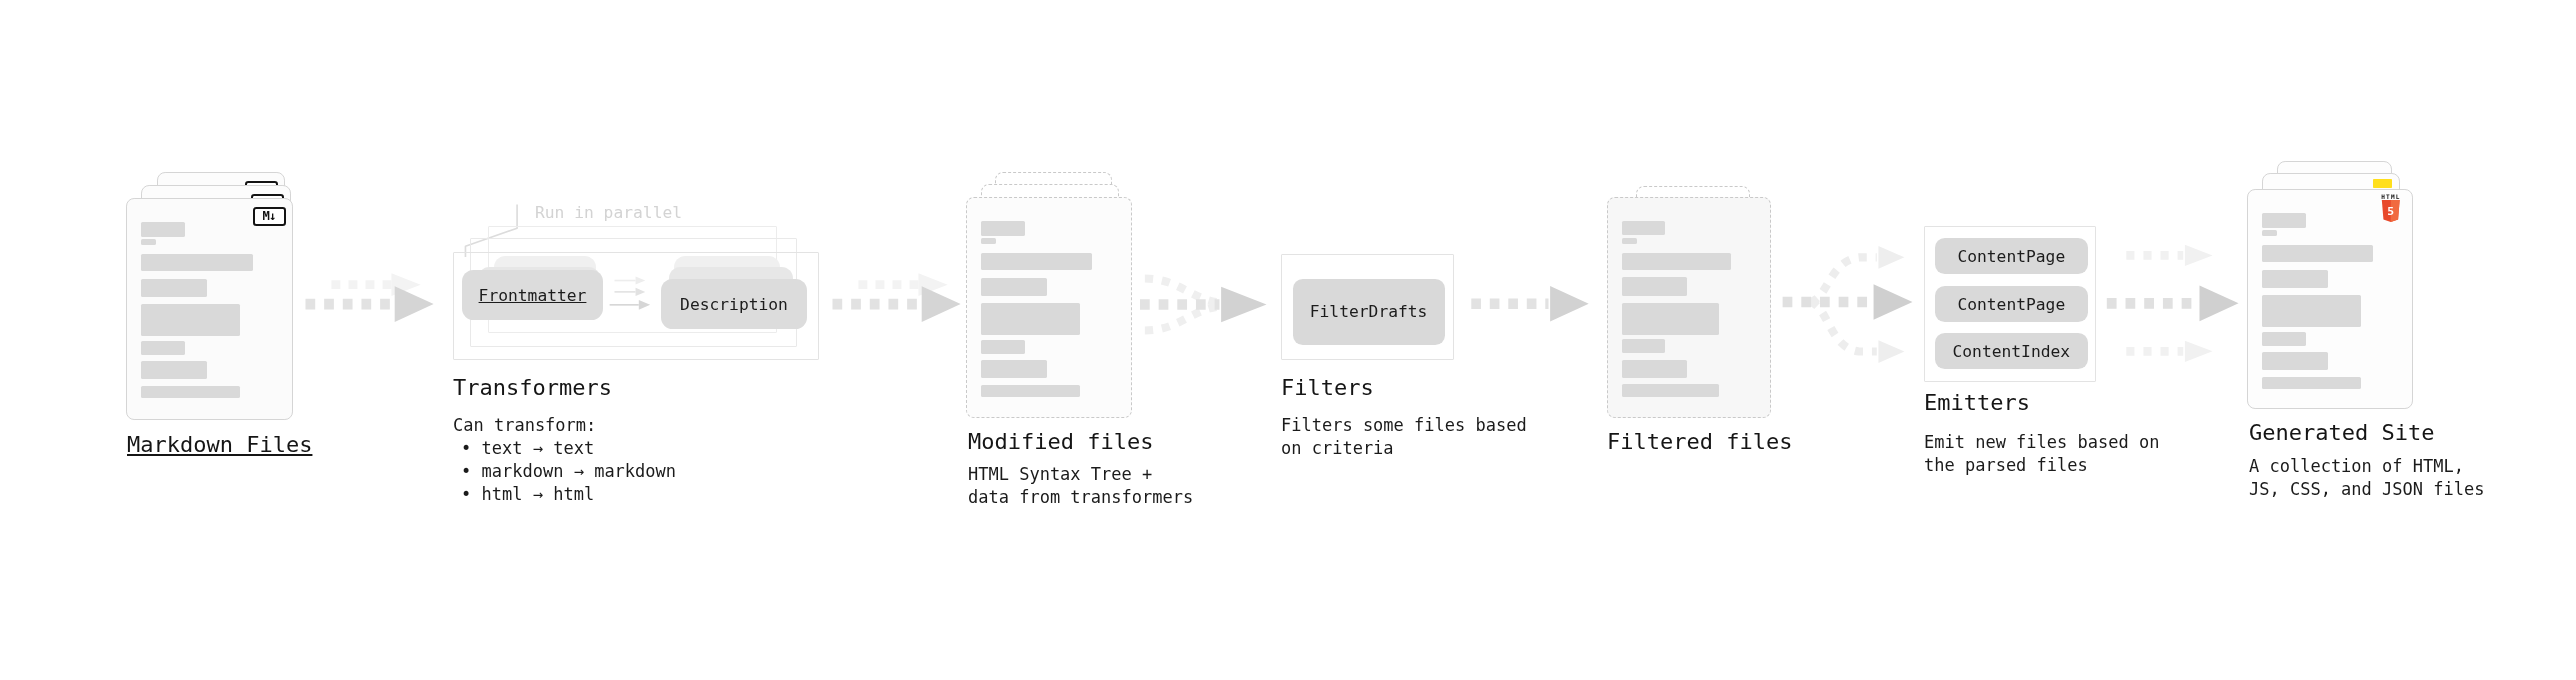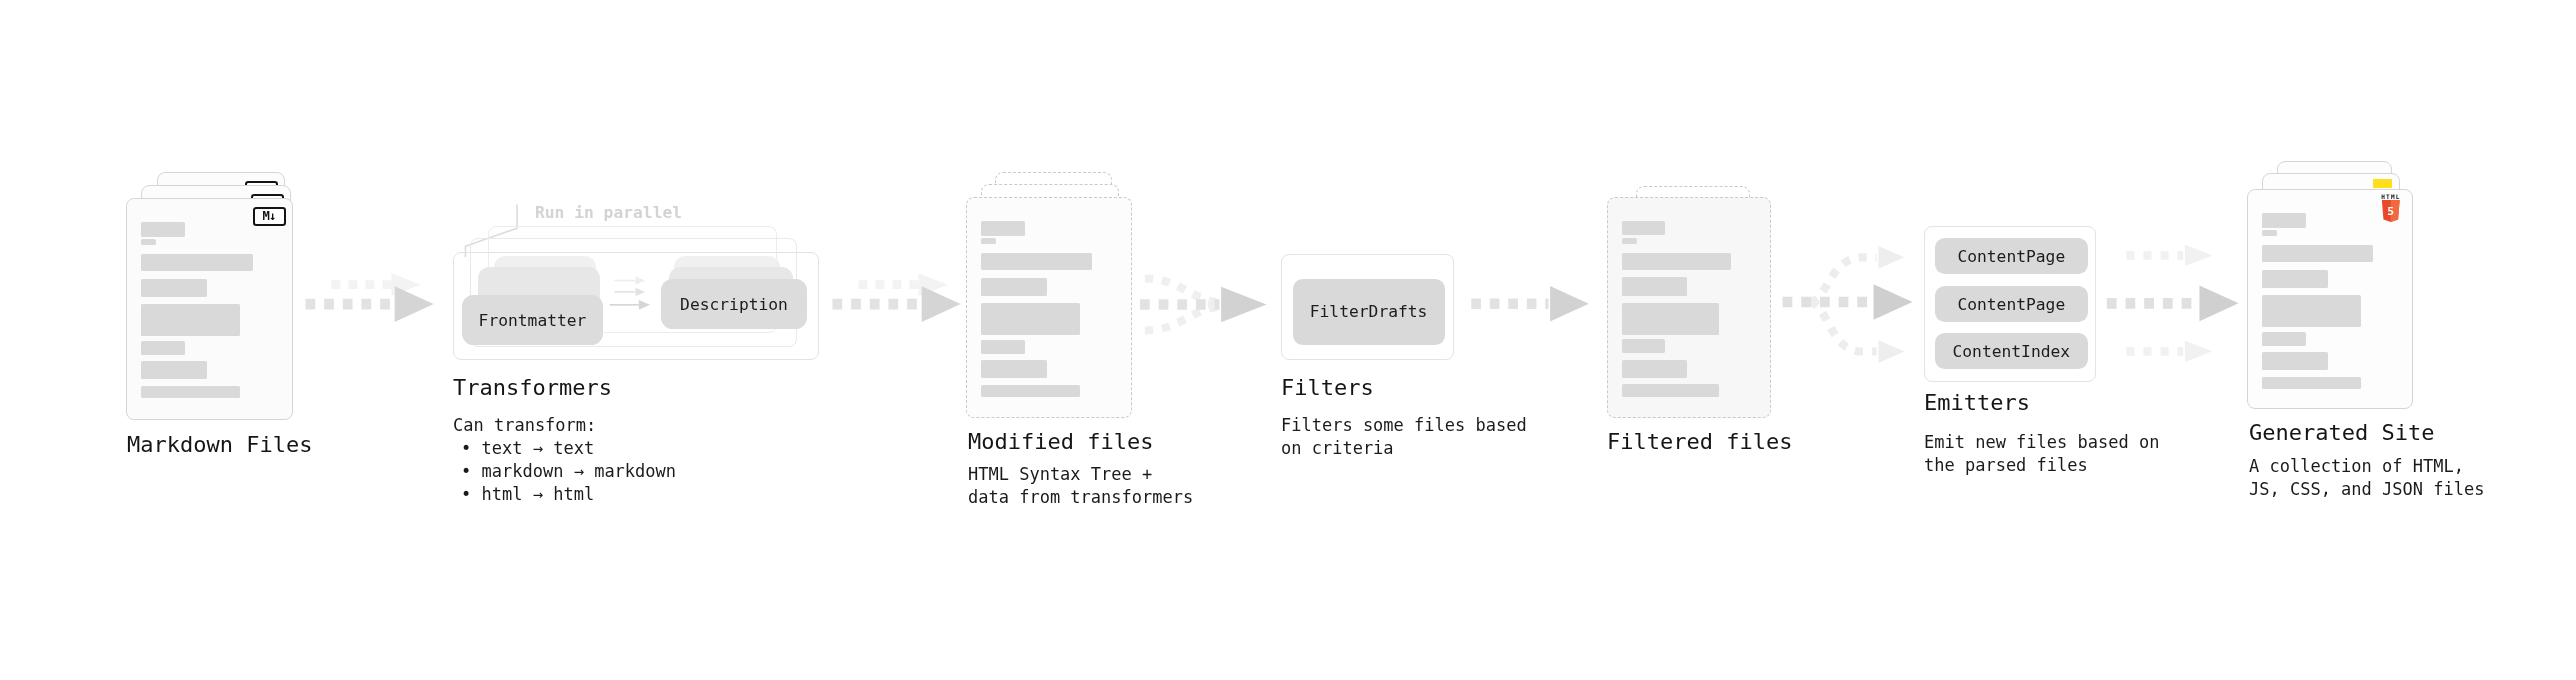--- a/index.html
+++ b/index.html
@@ -29,23 +29,23 @@
   .css-badge{position:absolute;top:1.6px;right:6.5px;width:18px;text-align:center;}
   .css-badge b{display:block;font-size:6.5px;font-weight:700;color:#111;letter-spacing:0.8px;margin-top:48px;}
   .css-badge i{display:block;height:3.3px;background:#2d6ae3;margin-top:0.8px;border-radius:0.8px;}
   .js-badge{position:absolute;top:4.9px;right:6.5px;width:18.7px;height:9px;background:#ffdf1c;border-radius:0.8px;}
   .html5-badge{position:absolute;top:3.3px;right:10.6px;width:21px;text-align:center;}
   .html5-badge b{display:block;font-size:6.1px;font-weight:700;letter-spacing:1.2px;color:#111;}
   
   .h{position:absolute;font-size:22px;font-weight:500;color:#151515;white-space:nowrap;}
   .d{position:absolute;font-size:17px;line-height:23px;color:#1b1b1b;white-space:pre-line;}
   .bullets{position:absolute;font-size:17px;line-height:23px;color:#1b1b1b;padding-left:8.1px;}
-  .ann-text{position:absolute;font-size:16.3px;font-weight:700;color:#d3d3d3;white-space:nowrap;}
-  
-  .obox{position:absolute;box-sizing:border-box;border:1.6px solid #e3e3e3;border-radius:8px;background:transparent;padding-left:40px;}
+  .ann-text{position:absolute;font-size:16.3px;font-weight:400;color:#d3d3d3;white-space:nowrap;}
+  
+  .obox{position:absolute;box-sizing:border-box;border:1.6px solid #e3e3e3;border-radius:1px;background:transparent;padding-left:40px;}
   .obox.filled{background:#ffffff;}
   .pill{position:absolute;box-sizing:border-box;border-radius:11.4px;background:#dcdcdc;
     display:flex;align-items:center;justify-content:center;font-size:16.3px;font-weight:500;color:#1c1c1c;}
   .pill.ghost1{background:#e7e7e7;}
   .pill.ghost2{background:#f0f0f0;}
   .epill{background:#d9d9d9;border-radius:9.8px;}
   svg{position:absolute;overflow:visible;}
 </style>
 </head>
 <body>
@@ -66,41 +66,41 @@
           <i class="b2"></i>
           <i class="b3"></i>
           <i class="b4"></i>
           <i class="b5"></i>
           <i class="b6"></i>
           <i class="b7"></i>
           <i class="b8"></i>
         </div>
     </div>
   </div>
-  <div class="h" style="left:127px;top:432px;">Markdown Files</div>
+  <div class="h" style="left:127px;top:432px;text-decoration:underline;">Markdown Files</div>
 
   <svg style="left:299px;top:273px;" width="146" height="59" viewBox="0 0 180 72">
     <line x1="40" y1="14" x2="114" y2="14" stroke="#f3f3f3" stroke-width="11" stroke-dasharray="11 10"></line>
     <polygon points="114,0 114,28 150,14" fill="#f3f3f3"></polygon>
     <line x1="8" y1="38" x2="118" y2="38" stroke="#e2e2e2" stroke-width="13" stroke-dasharray="12 11"></line>
     <polygon points="118,16 118,60 166,38" fill="#d5d5d5"></polygon>
   </svg>
 
   <svg style="left:463px;top:202px;" width="59" height="59" viewBox="0 0 72 72">
     <polyline points="66,3 66,32 3,54 3,67" fill="none" stroke="#dcdcdc" stroke-width="2" stroke-linejoin="round"></polyline>
   </svg>
   <div class="ann-text" style="left:535px;top:203px;">Run in parallel</div>
 
   <div class="obox" style="left:488px;top:226px;width:289px;height:107px;border-color:#ececec;"></div>
   <div class="obox" style="left:470px;top:238px;width:327px;height:109px;border-color:#e9e9e9;"></div>
   <div class="obox" style="left:453px;top:252px;width:366px;height:108px;"></div>
 
   <div class="pill ghost2" style="left:494px;top:256px;width:102px;height:44px;"></div>
   <div class="pill ghost1" style="left:478px;top:267px;width:122px;height:47px;"></div>
-  <div class="pill" style="left:462px;top:295px;width:141px;height:50px;">
+  <div class="pill" style="left:462px;top:270px;width:141px;height:50px;text-decoration:underline;">
     <span>Frontmatter</span>
   </div>
 
   <svg style="left:608px;top:274px;" width="47" height="39" viewBox="0 0 58 48">
     <line x1="8" y1="8" x2="34" y2="8" stroke="#ededed" stroke-width="2"></line>
       <polygon points="34,3 34,13 46,8" fill="#ededed"></polygon>
     <line x1="8" y1="22" x2="34" y2="22" stroke="#e2e2e2" stroke-width="2"></line>
       <polygon points="34,17 34,27 46,22" fill="#e2e2e2"></polygon>
     <line x1="2" y1="38" x2="38" y2="38" stroke="#d6d6d6" stroke-width="2"></line>
       <polygon points="38,32 38,44 52,38" fill="#d6d6d6"></polygon>

